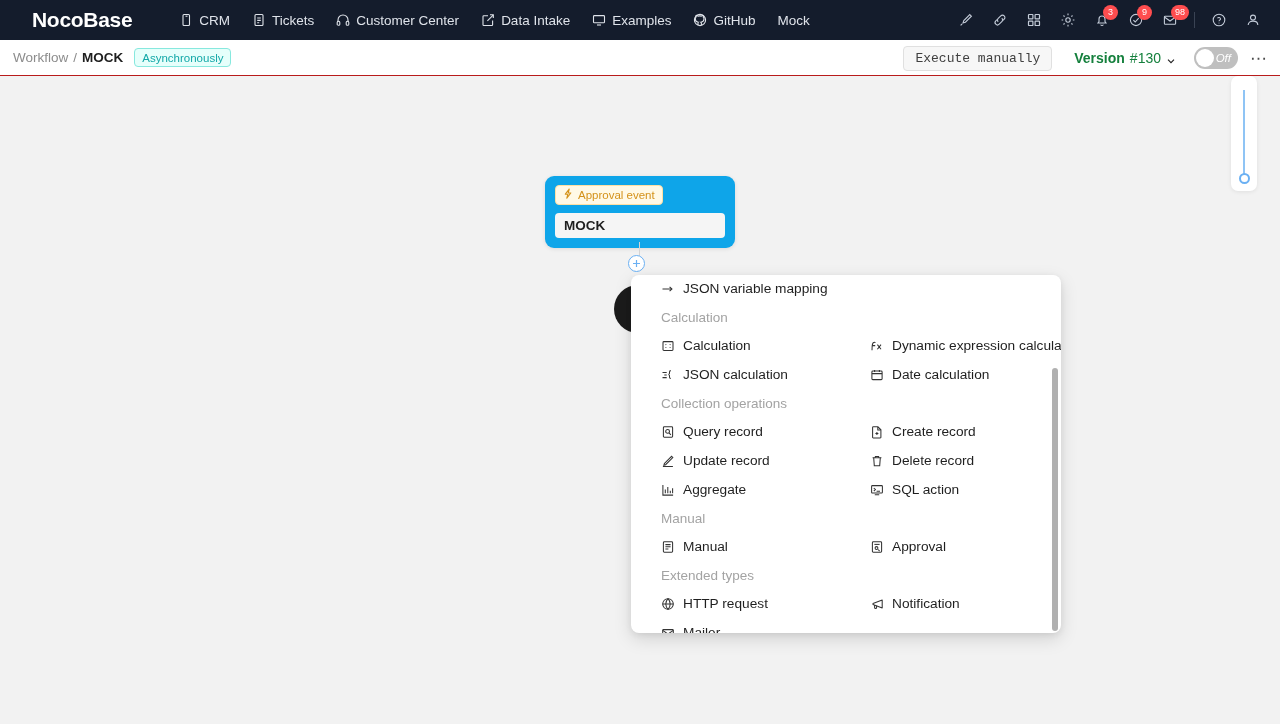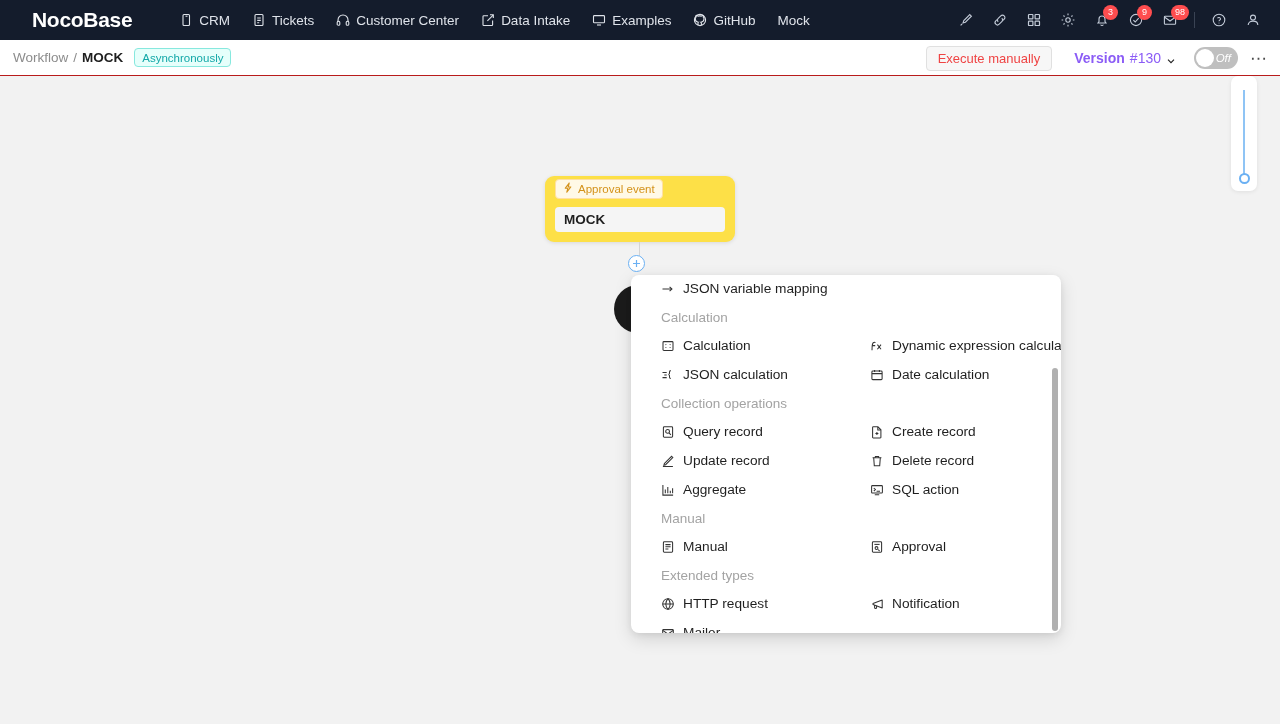--- a/index.html
+++ b/index.html
@@ -94,32 +94,32 @@
     border-radius: 4px;
     line-height: 14px;
   }
   #subheader-right {
     position: absolute; right: 10px; top: 0; height: 36px;
     display: flex; align-items: center; gap: 0px;
   }
   #exec-btn {
     border: 1px solid #e0e0e0;
     background: #f7f7f7;
-    color: #ef4444;
+    color: #404040;
     font-size: 13px;
     border-radius: 4px;
     padding: 4px 11px;
     cursor: not-allowed;
-    font-family: Liberation Sans, sans-serif;
+    font-family: Liberation Mono, monospace;
   }
   #version-wrap {
     display: flex; align-items: center; gap: 5px;
     margin-left: 22px;
     font-size: 14px;
-    color: #8b5cf6;
+    color: #15803d;
     cursor: pointer;
   }
   #version-label { font-weight: bold; }
   #version-num { font-weight: normal; }
   .chev { display:inline-block; width:10px; height:10px; }
   #toggle {
     margin-left: 18px;
     width: 44px; height: 22px;
     border-radius: 11px;
     background: #bfbfbf;
@@ -147,24 +147,24 @@
     width: 1280px; height: 648px;
     background: #f2f2f2;
     overflow: hidden;
   }
 
   
   #trigger-node {
     position: absolute;
     left: 545px; top: 100px;
     width: 190px;
-    background: #fde047;
+    background: #0ea5e9;
     border-radius: 9px;
     box-shadow: 0 1px 4px rgba(0,0,0,0.10);
-    padding: 3px 10px 10px 10px;
+    padding: 9px 10px 10px 10px;
   }
   #trigger-badge {
     display: inline-flex; align-items: center; gap: 5px;
     border: 1px solid #ffe0a3;
     background: #fff9e6;
     color: #d4921a;
     font-size: 11.5px;
     border-radius: 4px;
     padding: 2px 7px;
     line-height: 14px;

